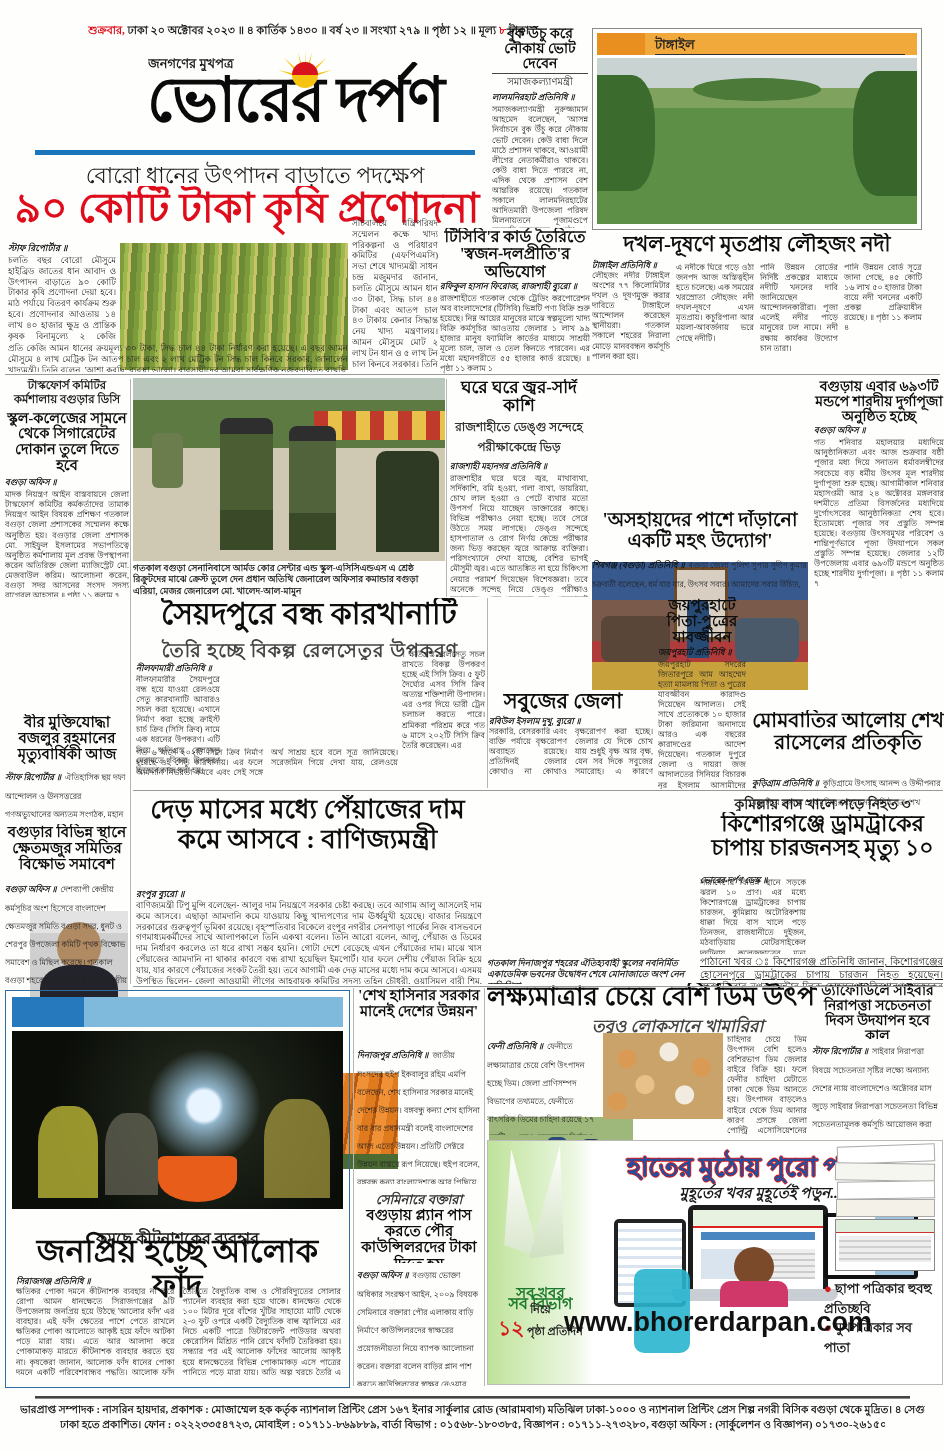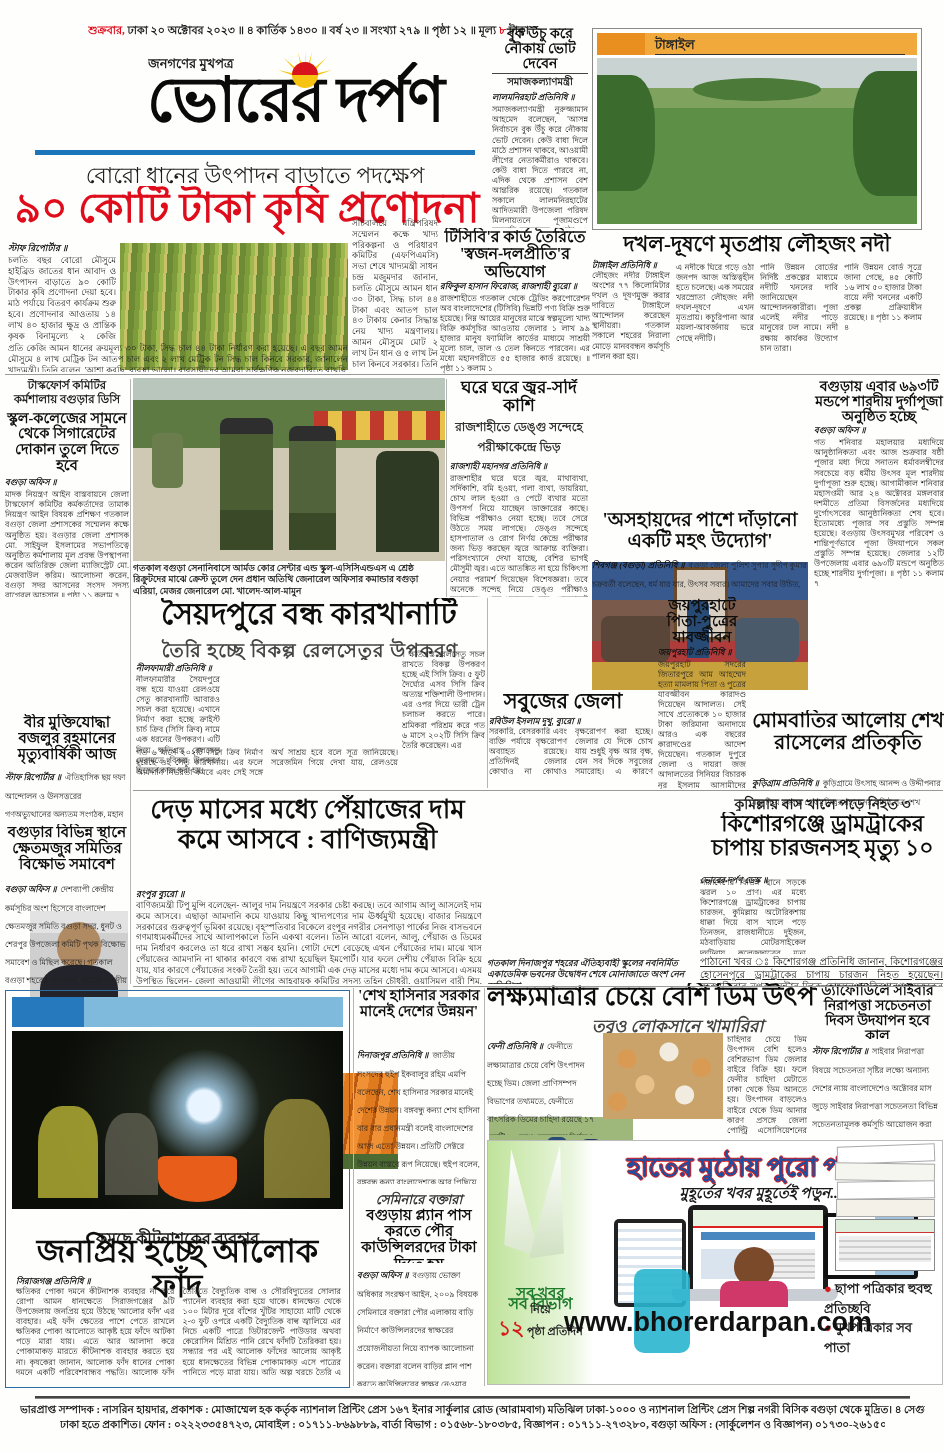--- a/index.html
+++ b/index.html
@@ -45,21 +45,21 @@
   <div class="b center hl" style="left:6px;top:186px;width:482px;height:52px;font-size:41px;color:#df0d1c;white-space:nowrap;">৯০ কোটি টাকা কৃষি প্রণোদনা</div>
 
   <div class="b byline" style="left:8px;top:241px;width:110px;height:13px;font-style:italic;">স্টাফ রিপোর্টার ॥</div>
   <div class="b body-txt" style="left:8px;top:255px;width:108px;height:86px;">চলতি বছর বোরো মৌসুমে হাইব্রিড জাতের ধান আবাদ ও উৎপাদন বাড়াতে ৯০ কোটি টাকার কৃষি প্রণোদনা দেয়া হবে। মাঠ পর্যায়ে বিতরণ কার্যক্রম শুরু হবে। প্রণোদনার আওতায় ১৪ লাখ ৪০ হাজার ক্ষুদ্র ও প্রান্তিক কৃষক বিনামূল্যে ২ কেজি হাইব্রিড ধান বীজ বিনামূল্যে পাবেন। গত ২০২২-২৩ অর্থবছরে দেশে ২ কোটি ১৬ লাখ মেট্রিক টন চাল উৎপাদন হয়েছে। এতে ৮ লাখ ৯৮ হাজার টন বেশি উৎপাদন হয়েছিল। এদিকে গত ৮ অক্টোবর</div>
   <div class="b photo" style="left:120px;top:243px;width:228px;height:127px;background:repeating-linear-gradient(93deg,#7e9c3c 0 5px,#9db84d 5px 9px,#c9c26a 9px 12px,#6d8a34 12px 18px);"></div>
   <div class="b body-txt" style="left:352px;top:218px;width:86px;height:152px;">সচিবালয়ে মন্ত্রিপরিষদ সম্মেলন কক্ষে খাদ্য পরিকল্পনা ও পরিধারণ কমিটির (এফপিএমসি) সভা শেষে খাদ্যমন্ত্রী সাধন চন্দ্র মজুমদার জানান, চলতি মৌসুমে আমন ধান ৩০ টাকা, সিদ্ধ চাল ৪৪ টাকা এবং আতপ চাল ৪৩ টাকায় কেনার সিদ্ধান্ত নেয় খাদ্য মন্ত্রণালয়। আমন মৌসুমে মোট ২ লাখ টন ধান ও ৫ লাখ টন চাল কিনবে সরকার। তিনি জানান, এ বছর আমন ধান ও চালের সরকারি সংগ্রহ ও মূল্য নির্ধারণ করা হয়েছে। চলতি মৌসুমে</div>
   <div class="b body-txt" style="left:8px;top:343px;width:340px;height:29px;">প্রতি কেজি আমন ধানের ক্রয়মূল্য ৩০ টাকা, সিদ্ধ চাল ৪৪ টাকা নির্ধারণ করা হয়েছে। এ বছর আমন মৌসুমে ৪ লাখ মেট্রিক টন আতপ চাল এবং ২ লাখ মেট্রিক টন সিদ্ধ চাল কিনবে সরকার, জানালেন খাদ্যমন্ত্রী। তিনি বলেন, 'আশা করছি, ব্যবস্থা ভালো। ব্যবসায়ীদের আমরা সার্বক্ষণিক নজরদারিতে রাখছি, বাজারও স্বাভাবিক থাকবে। খাদ্যশস্যের মজুত সন্তোষজনক পর্যায়ে রয়েছে।'</div>
 
   <div class="b" style="left:492px;top:26px;width:96px;height:202px;">
     <div class="hl center" style="font-size:14px;">বুক উঁচু করে নৌকায় ভোট দেবেন</div>
-    <div class="center" style="font-size:10px;font-weight:bold;border-top:1px solid #444;margin-top:2px;">সমাজকল্যাণমন্ত্রী</div>
+    <div class="center" style="font-size:10px;font-weight:normal;border-top:1px solid #444;margin-top:2px;">সমাজকল্যাণমন্ত্রী</div>
     <div class="byline" style="font-style:italic;font-size:8.5px;">লালমনিরহাট প্রতিনিধি ॥</div>
     <div class="body-txt" style="font-size:8px;">সমাজকল্যাণমন্ত্রী নুরুজ্জামান আহমেদ বলেছেন, 'আসন্ন নির্বাচনে বুক উঁচু করে নৌকায় ভোট দেবেন। কেউ বাধা দিলে মাঠে প্রশাসন থাকবে, আওয়ামী লীগের নেতাকর্মীরাও থাকবে। কেউ বাধা দিতে পারবে না, এদিক থেকে প্রশাসন বেশ আন্তরিক রয়েছে। গতকাল সকালে লালমনিরহাটের আদিতমারী উপজেলা পরিষদ মিলনায়তনে পূজামণ্ডপে সরকারি অনুদানের ॥ পৃষ্ঠা ১১ কলাম ১</div>
   </div>
 
   <div class="b" style="left:440px;top:228px;width:150px;height:146px;">
     <div class="hl center" style="font-size:16px;">টিসিবি'র কার্ড তৈরিতে 'স্বজন-দলপ্রীতি'র অভিযোগ</div>
     <div class="byline" style="font-style:italic;font-size:8.5px;">রফিকুল হাসান ফিরোজ, রাজশাহী ব্যুরো ॥</div>
     <div class="body-txt" style="font-size:8px;">রাজশাহীতে গতকাল থেকে ট্রেডিং করপোরেশন অব বাংলাদেশের (টিসিবি) ভিন্নটি পণ্য বিক্রি শুরু হয়েছে। নিম্ন আয়ের মানুষের মাঝে স্বল্পমূল্যে খাদ্য বিক্রি কর্মসূচির আওতায় জেলার ১ লাখ ৯৯ হাজার মানুষ ফ্যামিলি কার্ডের মাধ্যমে সাশ্রয়ী মূল্যে চাল, ডাল ও তেল কিনতে পারবেন। এর মধ্যে মহানগরীতে ৫৫ হাজার কার্ড রয়েছে। ॥ পৃষ্ঠা ১১ কলাম ১</div>
   </div>
 

